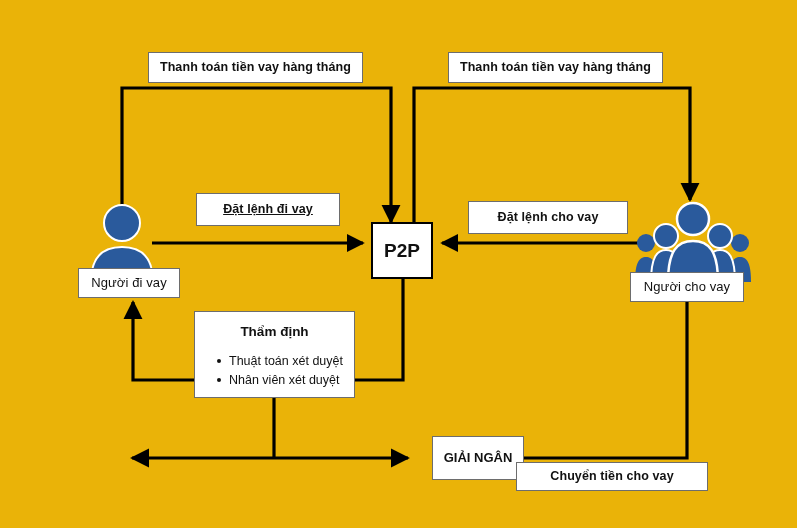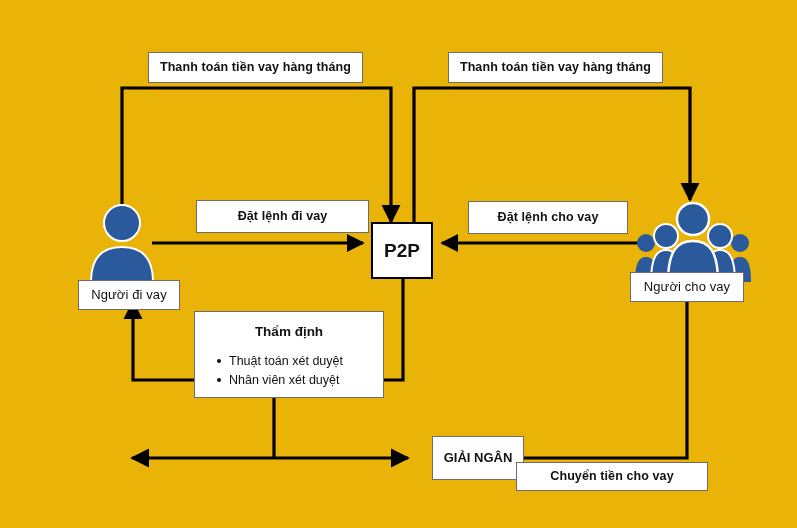--- a/index.html
+++ b/index.html
@@ -159,41 +159,41 @@
   </div>
 
   <div class="node tag" style="left:148px; top:52px; width:215px; height:31px;">
     <span class="lbl tag">Thanh toán tiền vay hàng tháng</span>
   </div>
 
   <div class="node tag" style="left:448px; top:52px; width:215px; height:31px;">
     <span class="lbl tag">Thanh toán tiền vay hàng tháng</span>
   </div>
 
-  <div class="node tag" style="left:196px; top:200px; width:173px; height:33px;">
+  <div class="node tag" style="left:196px; top:193px; width:144px; height:33px;text-decoration:underline;">
     <span class="lbl tag">Đặt lệnh đi vay</span>
   </div>
 
   <div class="node tag" style="left:468px; top:201px; width:160px; height:33px;">
     <span class="lbl tag">Đặt lệnh cho vay</span>
   </div>
 
   <div class="node hub" style="left:371px; top:222px; width:62px; height:57px;">
     <span>P2P</span>
   </div>
 
-  <div class="node" style="left:78px; top:280px; width:102px; height:30px;">
+  <div class="node" style="left:78px; top:268px; width:102px; height:30px;">
     <span class="lbl">Người đi vay</span>
   </div>
 
   <div class="node" style="left:630px; top:272px; width:114px; height:30px;">
     <span class="lbl">Người cho vay</span>
   </div>
 
-  <div class="panel" style="left:194px; top:311px; width:190px; height:87px;">
+  <div class="panel" style="left:194px; top:311px; width:161px; height:87px;">
     <div class="panel-title">Thẩm định</div>
     <ul class="panel-list">
       <li>Thuật  toán xét duyệt</li>
       <li>Nhân viên  xét duyệt</li>
     </ul>
   </div>
 
 
   <div class="node" style="left:432px; top:436px; width:92px; height:44px;">
     <span class="caps">GIẢI NGÂN</span>

